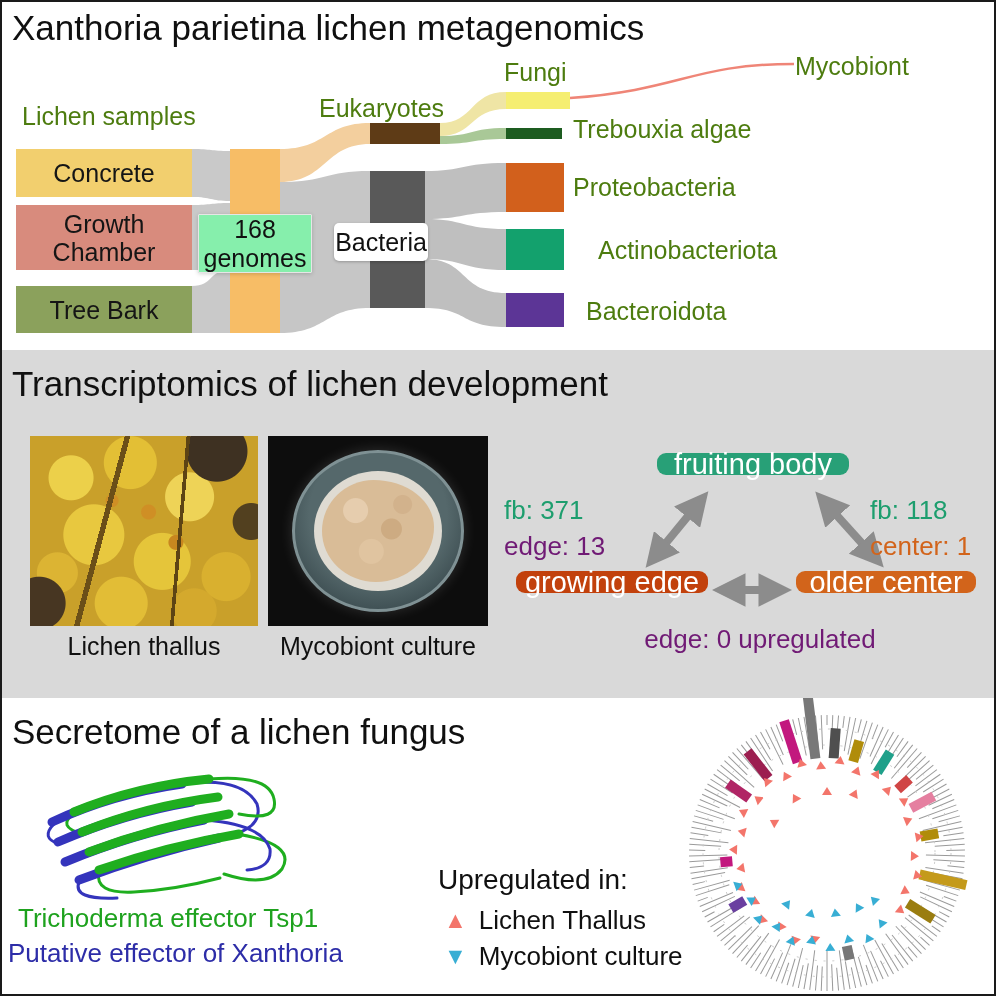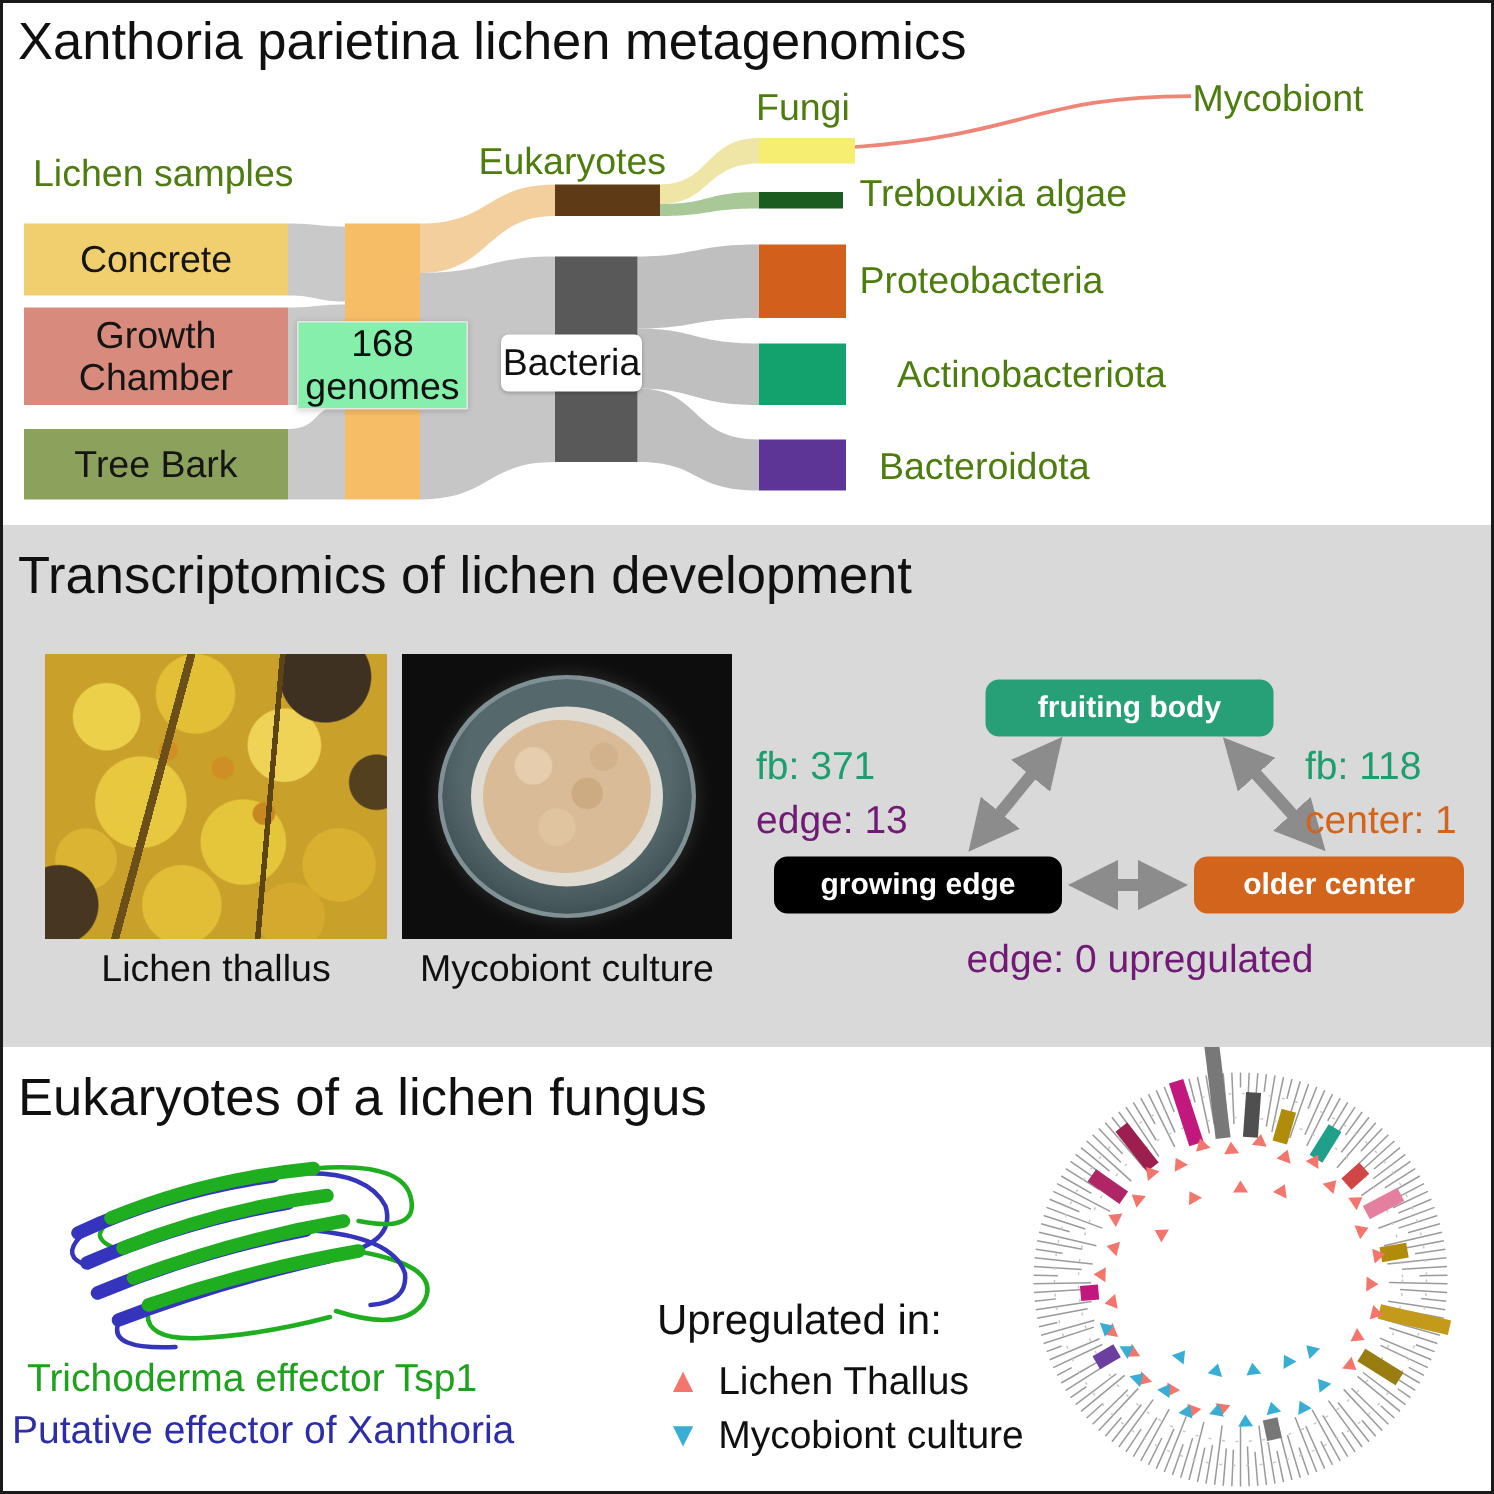--- a/index.html
+++ b/index.html
@@ -68,21 +68,21 @@
   #paper{position:absolute;left:50%;top:50%;transform:translate(-50%,-50%);width:128px;height:120px;border-radius:50%;background:#dfdbd2}
   #culture{position:absolute;left:50%;top:50%;transform:translate(-50%,-50%);width:112px;height:102px;
     border-radius:46% 54% 52% 48%/50% 46% 54% 50%;background-color:#d9bc97;
     background-image:radial-gradient(circle at 30% 30%, #e6cdae 0 12px, transparent 13px),
       radial-gradient(circle at 62% 48%, #cdab82 0 10px, transparent 11px),
       radial-gradient(circle at 44% 70%, #e0c4a0 0 12px, transparent 13px),
       radial-gradient(circle at 72% 24%, #d2b28c 0 9px, transparent 10px)}
   .caption{position:absolute;top:630px;font-size:25px;text-align:center;color:#101010}
   #cap-0{left:28px;width:228px}
   #cap-1{left:266px;width:220px}
-  .dev-node{position:absolute;height:38px;border-radius:9px;color:#fff;font-weight:bold;font-size:20px;
+  .dev-node{position:absolute;height:22px;border-radius:9px;color:#fff;font-weight:normal;font-size:29px;
     display:flex;align-items:center;justify-content:center;white-space:nowrap}
   #node-fb{left:655px;top:451px;width:192px}
   #node-ge{left:514px;top:569px;width:192px}
   #node-oc{left:794px;top:569px;width:180px}
   #dev-arrows{position:absolute;left:500px;top:440px;width:496px;height:240px}
   .stat{position:absolute;font-size:26px;line-height:36px;white-space:nowrap}
   #stat-left{left:502px;top:490px}
   #stat-right{left:868px;top:490px}
   #stat-bottom{left:560px;top:620px;width:396px;text-align:center;line-height:34px}
   .c-green{color:#1d9e6e}.c-purple{color:#701a75}.c-orange{color:#d2641b}
@@ -176,36 +176,36 @@
       </marker>
     </defs>
     <g stroke="#8c8c8c" stroke-width="8">
       <line x1="200" y1="57" x2="150" y2="118" marker-start="url(#ah)" marker-end="url(#ah)"></line>
       <line x1="320" y1="57" x2="375" y2="118" marker-start="url(#ah)" marker-end="url(#ah)"></line>
       <line x1="220" y1="148" x2="280" y2="148" marker-start="url(#ah)" marker-end="url(#ah)"></line>
     </g>
   </svg>
 
   <div id="node-fb" class="dev-node" style="background: rgb(40, 160, 119);">fruiting body</div>
-  <div id="node-ge" class="dev-node" style="background: #000000;">growing edge</div>
+  <div id="node-ge" class="dev-node" style="background: #c2410c;">growing edge</div>
   <div id="node-oc" class="dev-node" style="background: rgb(210, 100, 27);">older center</div>
 
   <div id="stat-left" class="stat">
     <div class="c-green">fb: 371</div>
     <div class="c-purple">edge: 13</div>
   </div>
   <div id="stat-right" class="stat">
     <div class="c-green">fb: 118</div>
     <div class="c-orange">center: 1</div>
   </div>
   <div id="stat-bottom" class="stat">
     <div class="c-purple">edge: 0 upregulated</div>
   </div>
 
-  <div id="p3-title" class="section-title">Eukaryotes of a lichen fungus</div>
+  <div id="p3-title" class="section-title">Secretome of a lichen fungus</div>
 
   <svg id="protein" viewBox="0 0 310 150">
     <g fill="none" stroke-linecap="round">
       <path d="M150,32 Q210,24 225,52 Q233,78 187,86" stroke="#3434bc" stroke-width="3"></path>
       <path d="M177,27 Q237,22 242,47 Q247,70 207,62" stroke="#1fae1f" stroke-width="3"></path>
       <path d="M205,82 Q265,92 250,117 Q235,136 192,122" stroke="#1fae1f" stroke-width="3"></path>
       <path d="M172,68 Q230,72 238,97 Q240,116 215,118" stroke="#3434bc" stroke-width="3"></path>
       <path d="M22,72 Q8,86 27,92" stroke="#3434bc" stroke-width="3"></path>
       <path d="M42,62 Q24,74 50,82" stroke="#1fae1f" stroke-width="3"></path>
       <path d="M67,120 Q62,142 102,140 Q142,138 188,126" stroke="#1fae1f" stroke-width="3"></path>

